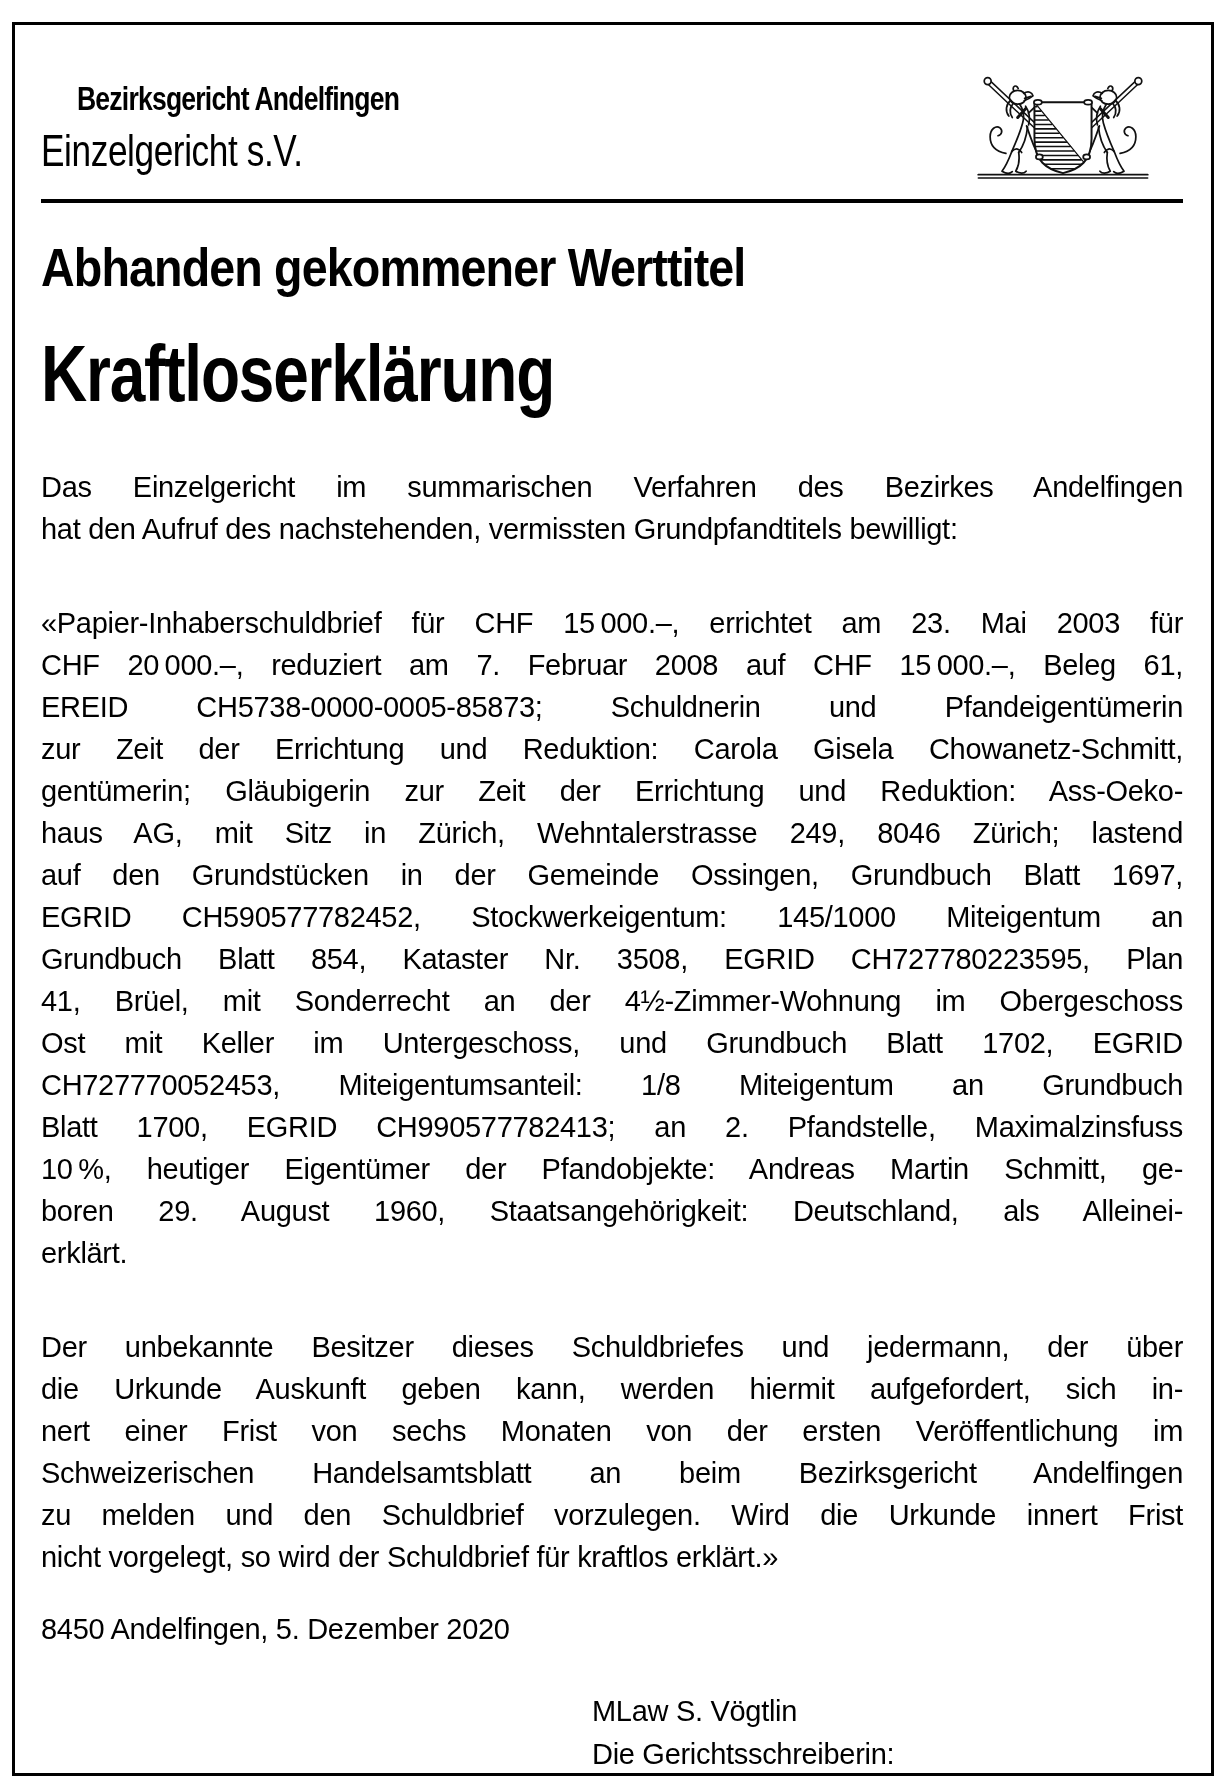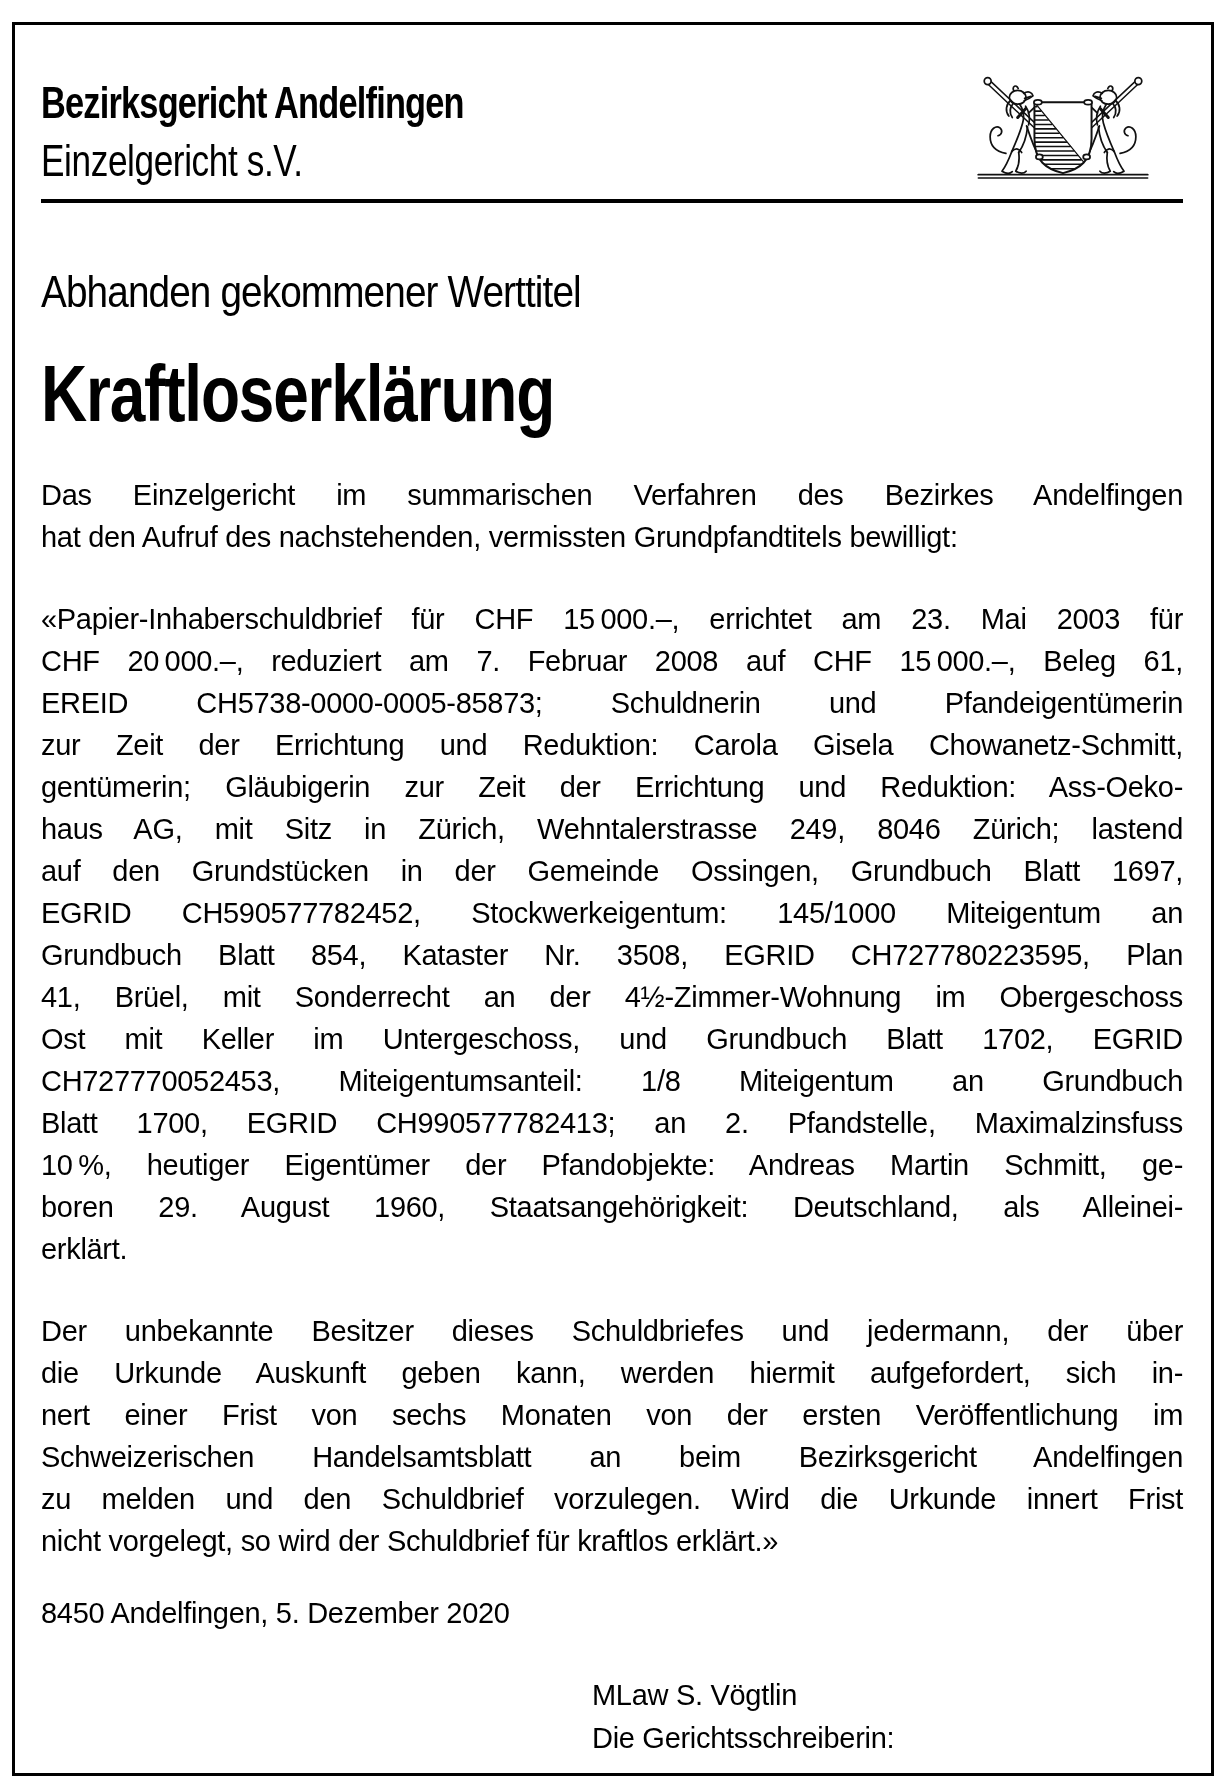--- a/index.html
+++ b/index.html
@@ -12,32 +12,32 @@
     box-sizing:border-box;border:3px solid #000;background:#fff;
     padding:30px 28px 0 26px;overflow:hidden;
   }
   
   .sheet::after{
     content:"";position:absolute;inset:-3px;border:3px dashed var(--sel,#4a90e2);
     pointer-events:none;
   }
   .header{display:flex;justify-content:space-between;align-items:flex-start;}
   .cond{display:inline-block;white-space:nowrap;transform-origin:0 50%;}
-  .h-court{font-size:44px;font-weight:bold;letter-spacing:-1px;margin-top:26px;line-height:1;}
+  .h-court{font-size:34px;font-weight:bold;letter-spacing:-1px;margin-top:26px;line-height:1;margin-left:36px;}
   .h-court .cond{transform:scaleX(0.78);}
   .h-sub{font-size:44px;letter-spacing:-0.5px;margin-top:14px;line-height:1;}
   .h-sub .cond{transform:scaleX(0.80);}
   .logo{width:200px;height:128px;margin-right:20px;flex:0 0 auto;}
   .rule{height:4px;background:#000;margin-top:16px;}
-  .h-category{font-size:44px;font-weight:normal;letter-spacing:-1px;margin-top:67px;line-height:1;}
+  .h-category{font-size:53px;font-weight:bold;letter-spacing:-1px;margin-top:38px;line-height:1;}
   .h-category .cond{transform:scaleX(0.88);}
   .h-title{font-size:80px;font-weight:bold;letter-spacing:-1.5px;margin-top:40px;line-height:1;}
   .h-title .cond{transform:scaleX(0.80);}
   .body-text{font-size:29px;letter-spacing:-0.3px;}
-  .para{margin-top:40px;}
+  .para{margin-top:52px;}
   .jline{line-height:42px;text-align:justify;text-align-last:justify;}
   .jline.last{text-align-last:left;}
   .date-line{margin-top:30px;line-height:42px;}
   .signature{margin-top:40px;margin-left:551px;line-height:43px;}
   .signature div{white-space:nowrap;}
 </style>
 </head>
 <body>
 
 <div class="sheet">

